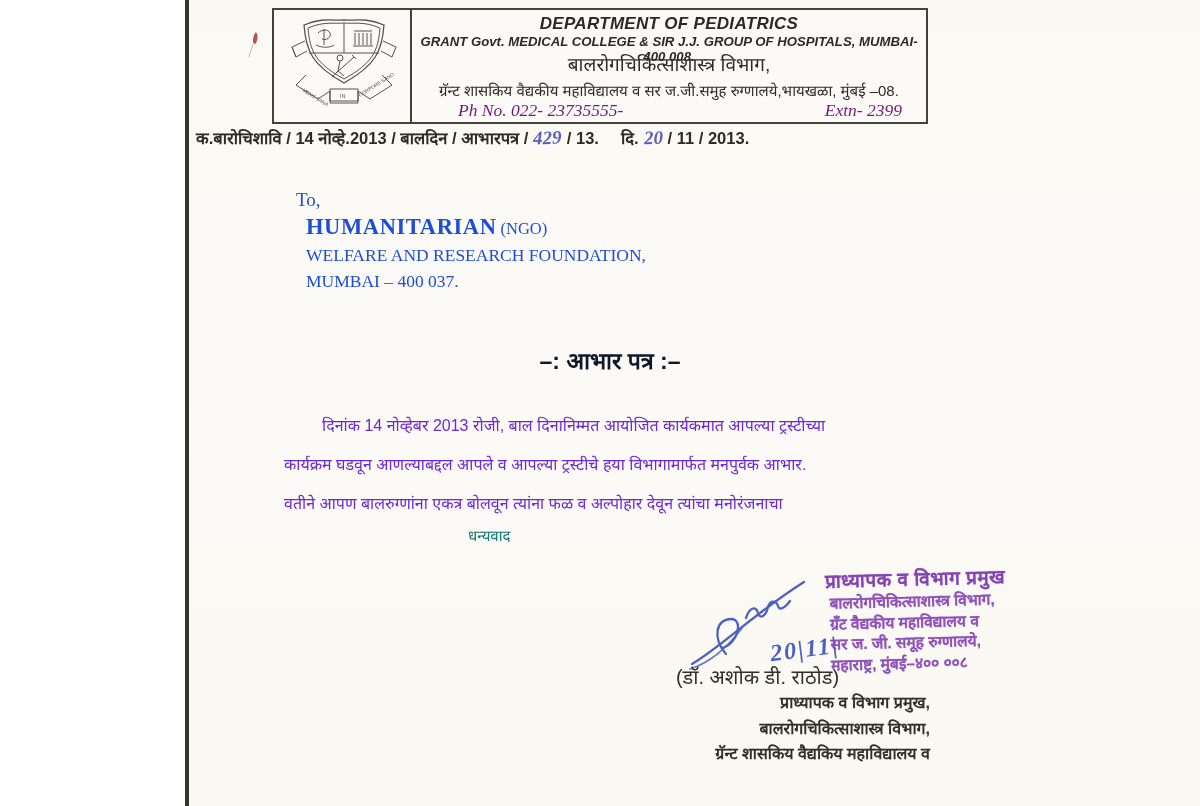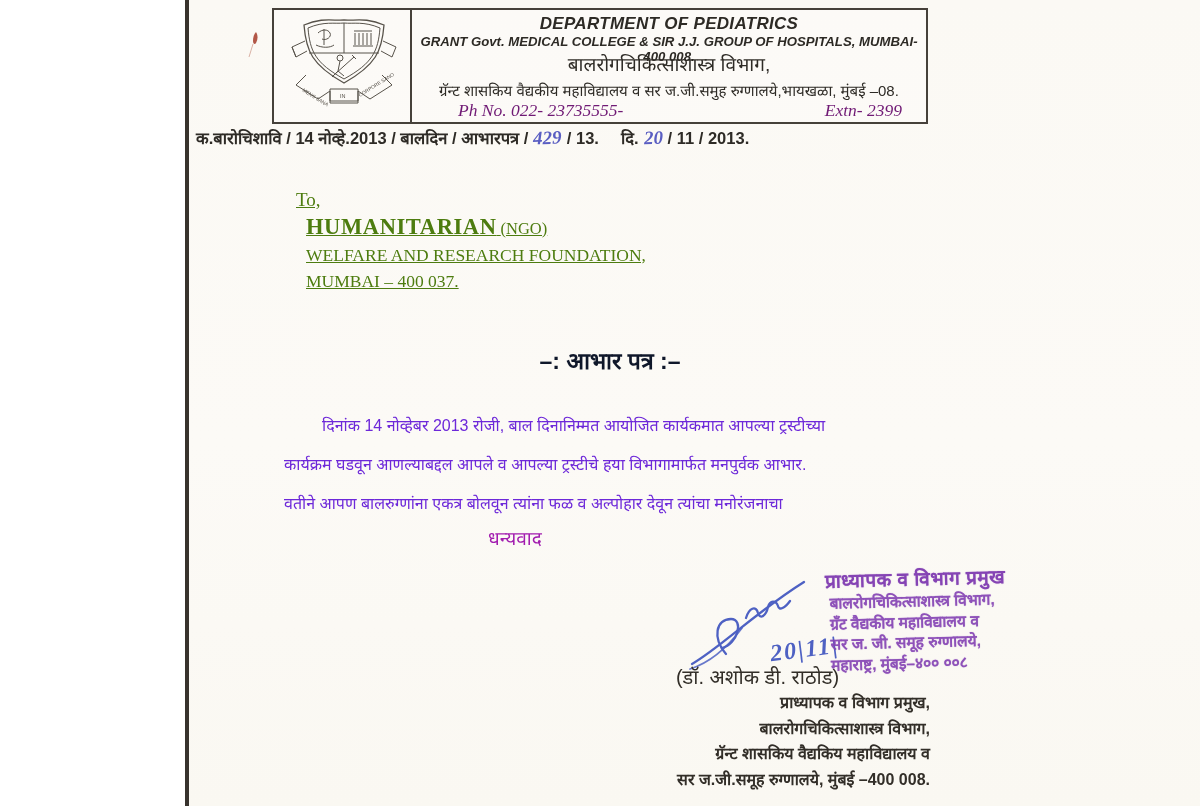--- a/index.html
+++ b/index.html
@@ -48,38 +48,38 @@
     font-size:16.5px;font-weight:bold;color:#2e2b26;
   }
   .ref-line .hw{
     font-family:"Liberation Serif", serif;
     color:#5a5ec2;font-weight:bold;font-style:italic;font-size:19px;
     display:inline-block;transform:rotate(-2deg);padding:0 5px;
   }
   .ref-gap{display:inline-block;width:22px;}
 
   
-  .recipient{position:absolute;left:296px;top:189px;font-family:"Liberation Serif", serif;color:#4d7c0f;text-decoration:underline;}
+  .recipient{position:absolute;left:296px;top:189px;font-family:"Liberation Serif", serif;color:#1d4ed8;}
   .rcpt-to{font-size:19px;}
   .rcpt-name-row{margin-top:3px;padding-left:10px;}
   .rcpt-name{font-size:22.5px;font-weight:bold;letter-spacing:.6px;}
   .rcpt-ngo{font-size:16.5px;}
   .rcpt-line{font-size:17.5px;padding-left:10px;margin-top:5px;}
 
   
   .letter-title{
     position:absolute;left:470px;top:344px;width:280px;text-align:center;
     font-size:23px;font-weight:bold;color:#0f172a;white-space:nowrap;
   }
 
   
   .letter-body{position:absolute;left:284px;top:406px;width:700px;font-size:16px;color:#6d28d9;}
   .letter-body .bline{display:block;white-space:nowrap;line-height:39px;}
   .letter-body .indent{padding-left:38px;}
-  .thanks{position:absolute;left:488px;top:525px;font-size:19px;color:#a21caf;}
+  .thanks{position:absolute;left:468px;top:525px;font-size:15px;color:#0f766e;}
 
   
   .signature-scrawl{position:absolute;left:686px;top:574px;}
   .hw-date{
     position:absolute;left:770px;top:636px;
     font-family:"Liberation Serif", serif;font-style:italic;font-weight:bold;
     font-size:24px;color:#4e61c3;transform:rotate(-7deg);letter-spacing:2px;
   }
   .stamp{
     position:absolute;left:826px;top:565px;width:222px;
@@ -188,14 +188,13 @@
   <div class="stamp-ln">ग्रँट वैद्यकीय महाविद्यालय व</div>
   <div class="stamp-ln">सर ज. जी. समूह रुग्णालये,</div>
   <div class="stamp-ln">महाराष्ट्र, मुंबई–४०० ००८</div>
 </div>
 
 <div class="footer-block">
   <div class="fb-name">(डॉ. अशोक डी. राठोड)</div>
   <div class="fb-title">प्राध्यापक व विभाग प्रमुख,</div>
   <div class="fb-title">बालरोगचिकित्साशास्त्र विभाग,</div>
   <div class="fb-title">ग्रॅन्ट शासकिय वैद्यकिय महाविद्यालय व</div>
-  <div class="fb-title">सर ज.जी.समूह रुग्णालये, मुंबई –400 008.</div>
 </div>
 
 </body></html>

